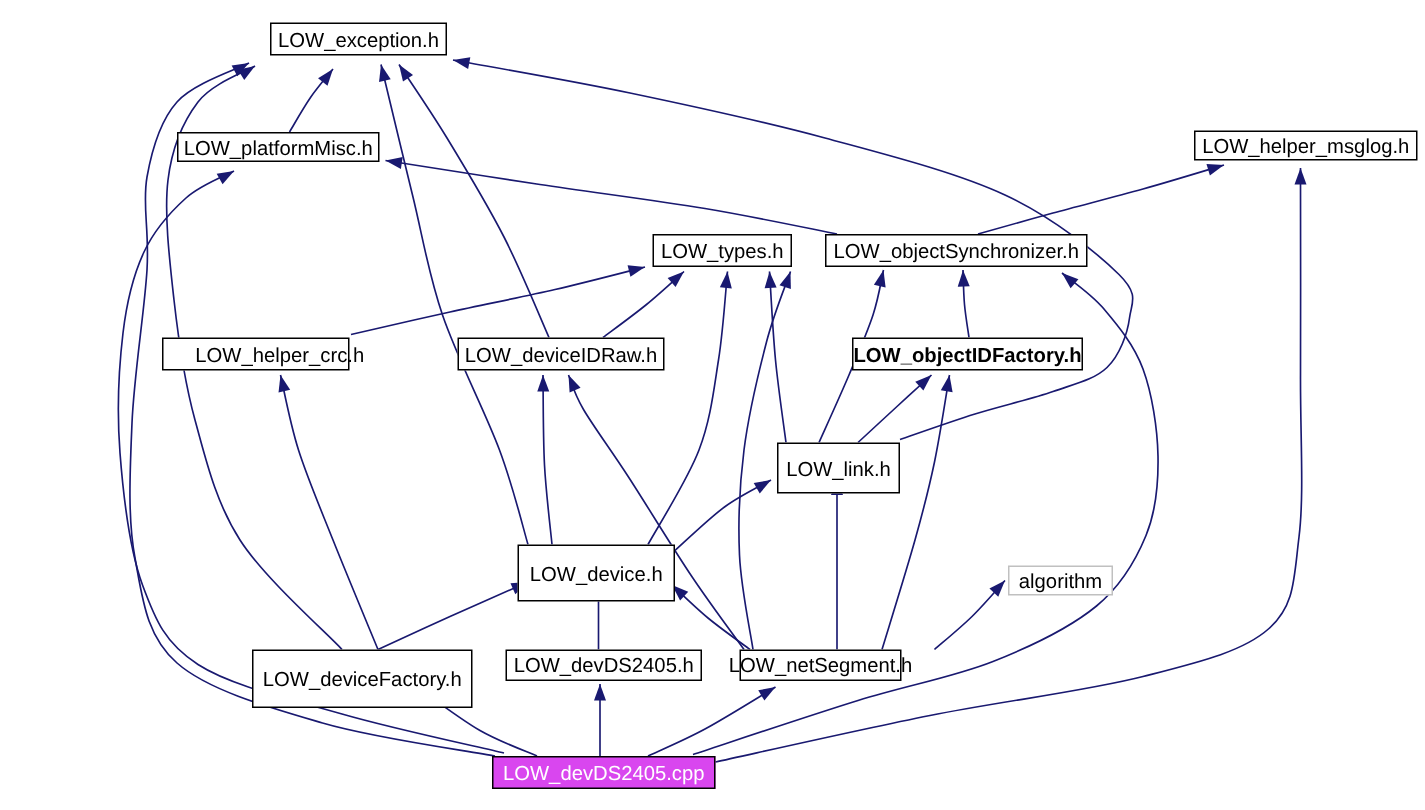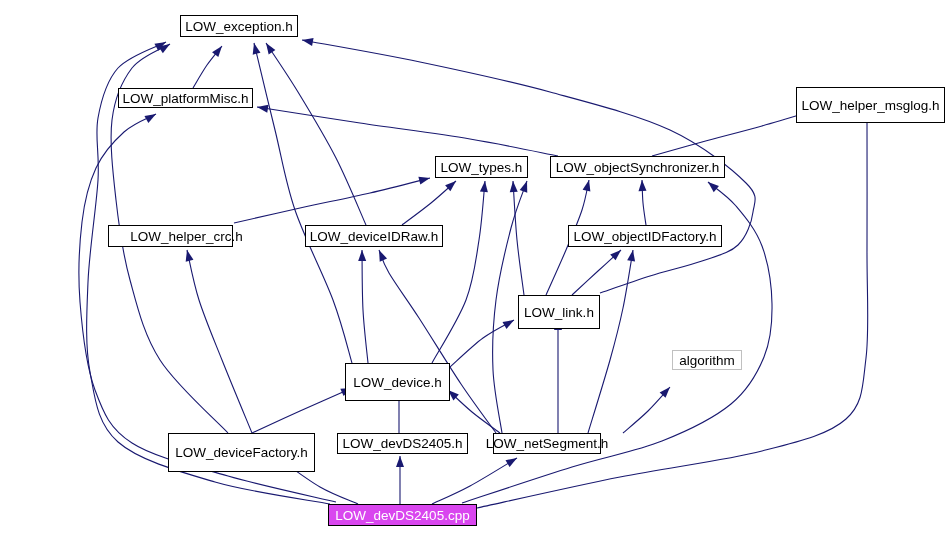--- a/index.html
+++ b/index.html
@@ -156,27 +156,27 @@
         <polygon points="278,458 284.77910303829634,467.54168549031886 289.3246287749575,460.9585102854993" fill="#191970"></polygon>
       </g>
       <g>
         <path d="M432,504 C438.3333333333333,501 455.8333333333333,493.6666666666667 470,486 C484.1666666666667,478.3333333333333 509.1666666666667,462.6666666666667 517,458" fill="none" stroke="#191970" stroke-width="1.1"></path>
         <polygon points="517,458 505.5026623166254,460.19345075040536 509.597103717382,467.06626310167536" fill="#191970"></polygon>
       </g>
     </svg>
   <div id="node-layer">
       <div class="node red" style="left: 180px; top: 15px; width: 118px; height: 22px;">LOW_exception.h</div>
       <div class="node plain" style="left: 118px; top: 88px; width: 135px; height: 20px;">LOW_platformMisc.h</div>
-      <div class="node plain" style="left: 796px; top: 87px; width: 149px; height: 36px;">LOW_helper_msglog.h</div>
+      <div class="node plain" style="left: 796px; top: 87px; width: 149px; height: 20px;">LOW_helper_msglog.h</div>
       <div class="node red" style="left: 435px; top: 156px; width: 93px; height: 22px;">LOW_types.h</div>
       <div class="node red" style="left: 550px; top: 156px; width: 175px; height: 22px;">LOW_objectSynchronizer.h</div>
       <div class="node plain" style="left: 108px; top: 225px; width: 125px; height: 22px; padding-left: 32px;">LOW_helper_crc.h</div>
       <div class="node plain" style="left: 305px; top: 225px; width: 138px; height: 22px;">LOW_deviceIDRaw.h</div>
-      <div class="node plain" style="left: 568px; top: 225px; width: 154px; height: 22px;">LOW_objectIDFactory.h</div>
+      <div class="node plain" style="left: 568px; top: 225px; width: 154px; height: 22px; font-weight: bold;">LOW_objectIDFactory.h</div>
       <div class="node red" style="left: 518px; top: 295px; width: 82px; height: 34px;">LOW_link.h</div>
       <div class="node red" style="left: 345px; top: 363px; width: 105px; height: 38px;">LOW_device.h</div>
-      <div class="node gray" style="left: 672px; top: 350px; width: 70px; height: 20px;">algorithm</div>
+      <div class="node gray" style="left: 672px; top: 377px; width: 70px; height: 20px;">algorithm</div>
       <div class="node plain" style="left: 168px; top: 433px; width: 147px; height: 39px;">LOW_deviceFactory.h</div>
       <div class="node plain" style="left: 337px; top: 433px; width: 131px; height: 21px;">LOW_devDS2405.h</div>
       <div class="node plain" style="left: 493px; top: 433px; width: 108px; height: 21px;">LOW_netSegment.h</div>
       <div class="node filled" style="left: 328px; top: 504px; width: 149px; height: 22px;">LOW_devDS2405.cpp</div>
     </div>
 </div>
 
 </body></html>

